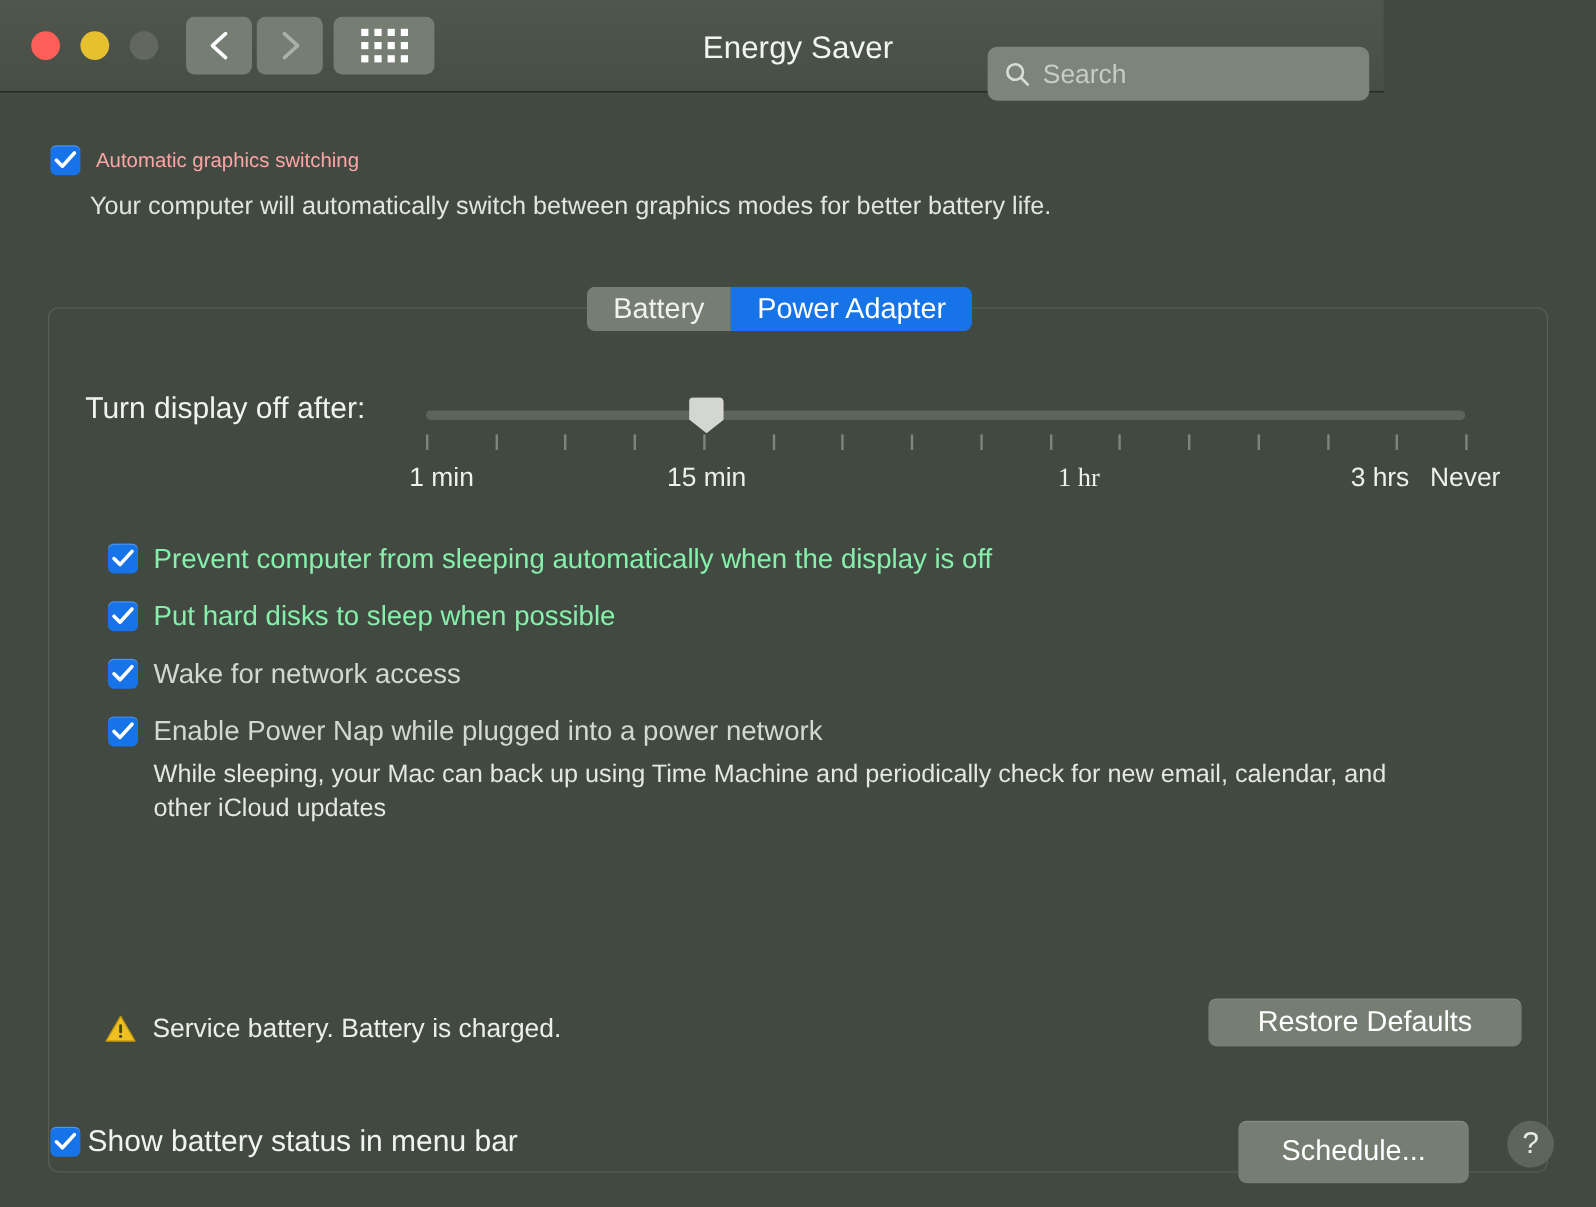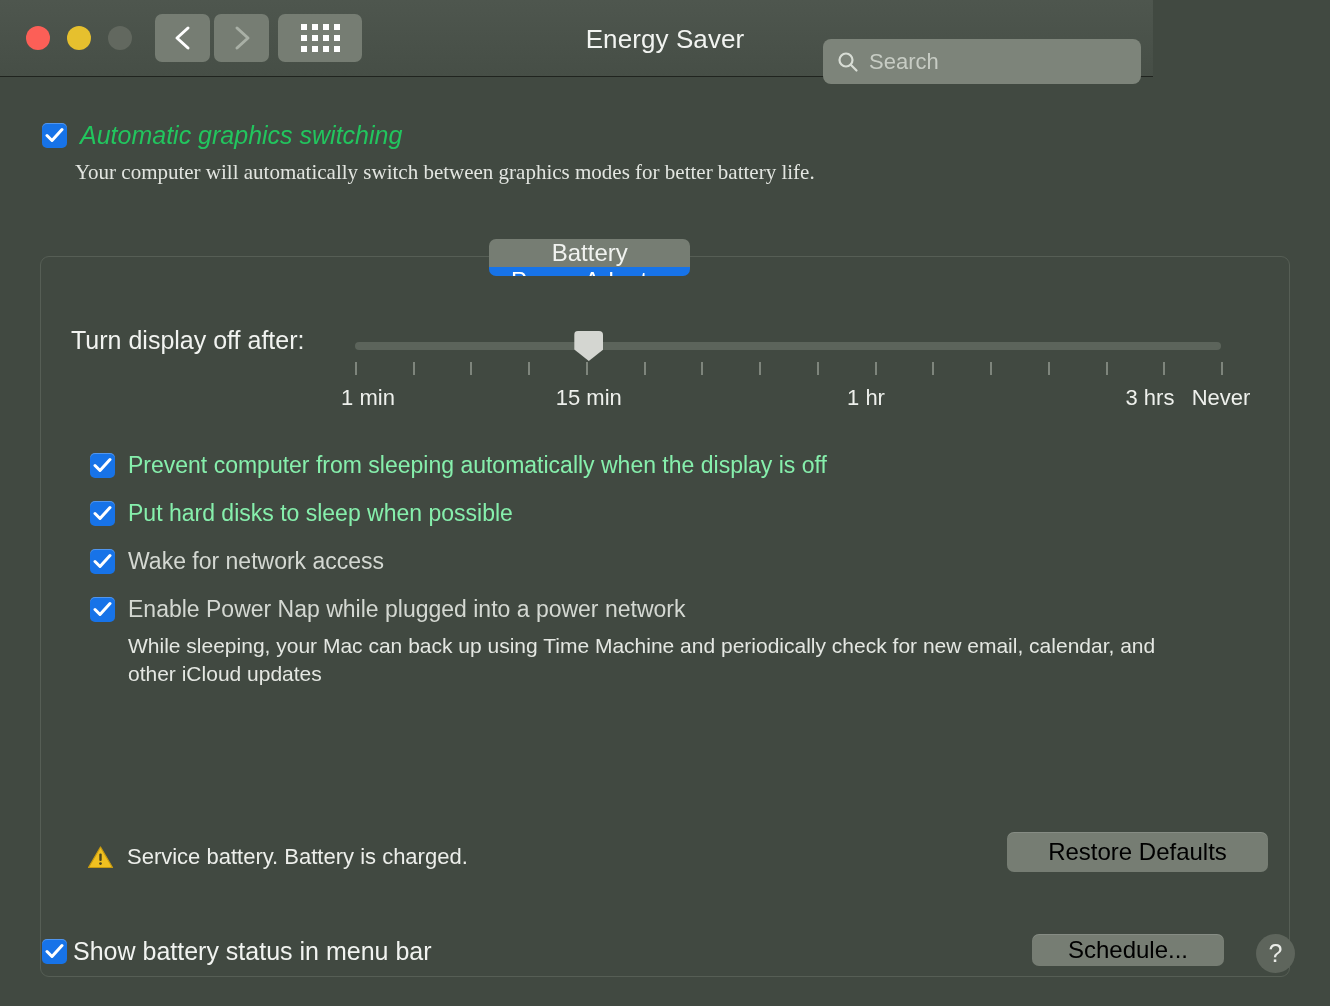--- a/index.html
+++ b/index.html
@@ -127,41 +127,38 @@
   .cb svg { position: absolute; left: 3px; top: 4px; }
 
   .auto-gfx {
     position: absolute;
     left: 42px; top: 44px;
     display: flex;
     align-items: center;
     gap: 13px;
   }
   .auto-gfx-label {
-    font-size: 25px;
-    color: #22c55e;
-    font-style: italic;
+    font-size: 17px;
+    color: #fca5a5;
   }
   .auto-gfx-desc {
     position: absolute;
     left: 75px; top: 83px;
     font-size: 21px;
     color: #e2e5e0;
-    font-family: Liberation Serif, serif;
   }
 
   
   .segmented {
     position: absolute;
     left: 489px; top: 162px;
     display: flex;
     border-radius: 7px;
     overflow: hidden;
     height: 37px;
-    flex-direction: column;
   }
   .seg {
     font-size: 24px;
     display: flex; align-items: center; justify-content: center;
     padding: 0 22px;
     color: #f1f3f0;
   }
   .seg-inactive { background: #767d73; }
   .seg-active   { background: #1773e8; color: #ffffff; }
 
@@ -252,21 +249,21 @@
     display: flex;
     align-items: center;
     gap: 13px;
   }
   .status-text { font-size: 22px; color: #eceeea; }
 
   .btn {
     border: none;
     background: #767d73;
     border-radius: 7px;
-    color: #000000;
+    color: #ffffff;
     font-family: "Liberation Sans", sans-serif;
     box-shadow: inset 0 1px 0 rgba(255,255,255,0.12);
   }
   .restore-btn {
     position: absolute;
     left: 1007px; top: 755px;
     width: 261px; height: 40px;
     font-size: 24px;
   }
 
@@ -275,21 +272,21 @@
     left: 42px; top: 860px;
     display: flex;
     align-items: center;
     gap: 6px;
   }
   .menubar-label { font-size: 25px; color: #f1f3f0; }
 
   .schedule-btn {
     position: absolute;
     left: 1032px; top: 857px;
-    width: 192px; height: 32px;
+    width: 192px; height: 52px;
     font-size: 24px;
   }
   .help-btn {
     position: absolute;
     left: 1256px; top: 857px;
     width: 39px; height: 39px;
     border-radius: 50%;
     background: #5e655c;
     color: #e9ebe7;
     font-size: 25px;
@@ -388,21 +385,21 @@
         <i style="left: 66.6667%;"></i>
         <i style="left: 73.3333%;"></i>
         <i style="left: 80%;"></i>
         <i style="left: 86.6667%;"></i>
         <i style="left: 93.3333%;"></i>
         <i style="left: 100%;"></i>
       </div>
     <div class="tick-labels">
         <div class="tick-label" style="left: 367.99px;">1 min</div>
         <div class="tick-label" style="left: 588.82px;">15 min</div>
-        <div class="tick-label" style="left: 866px;">1 hr</div>
+        <div class="tick-label" style="left: 899px; font-family: Liberation Serif, serif;">1 hr</div>
         <div class="tick-label" style="left: 1149.99px;">3 hrs</div>
         <div class="tick-label" style="left: 1221px;">Never</div>
       </div>
 
     <div class="options">
         <div class="opt-row">
           <span class="cb">
             <svg width="19" height="17" viewBox="0 0 19 17">
               <polyline points="2,8.5 7,13.5 17,2.5" fill="none" stroke="#ffffff" stroke-width="3" stroke-linecap="round" stroke-linejoin="round"></polyline>
             </svg>

